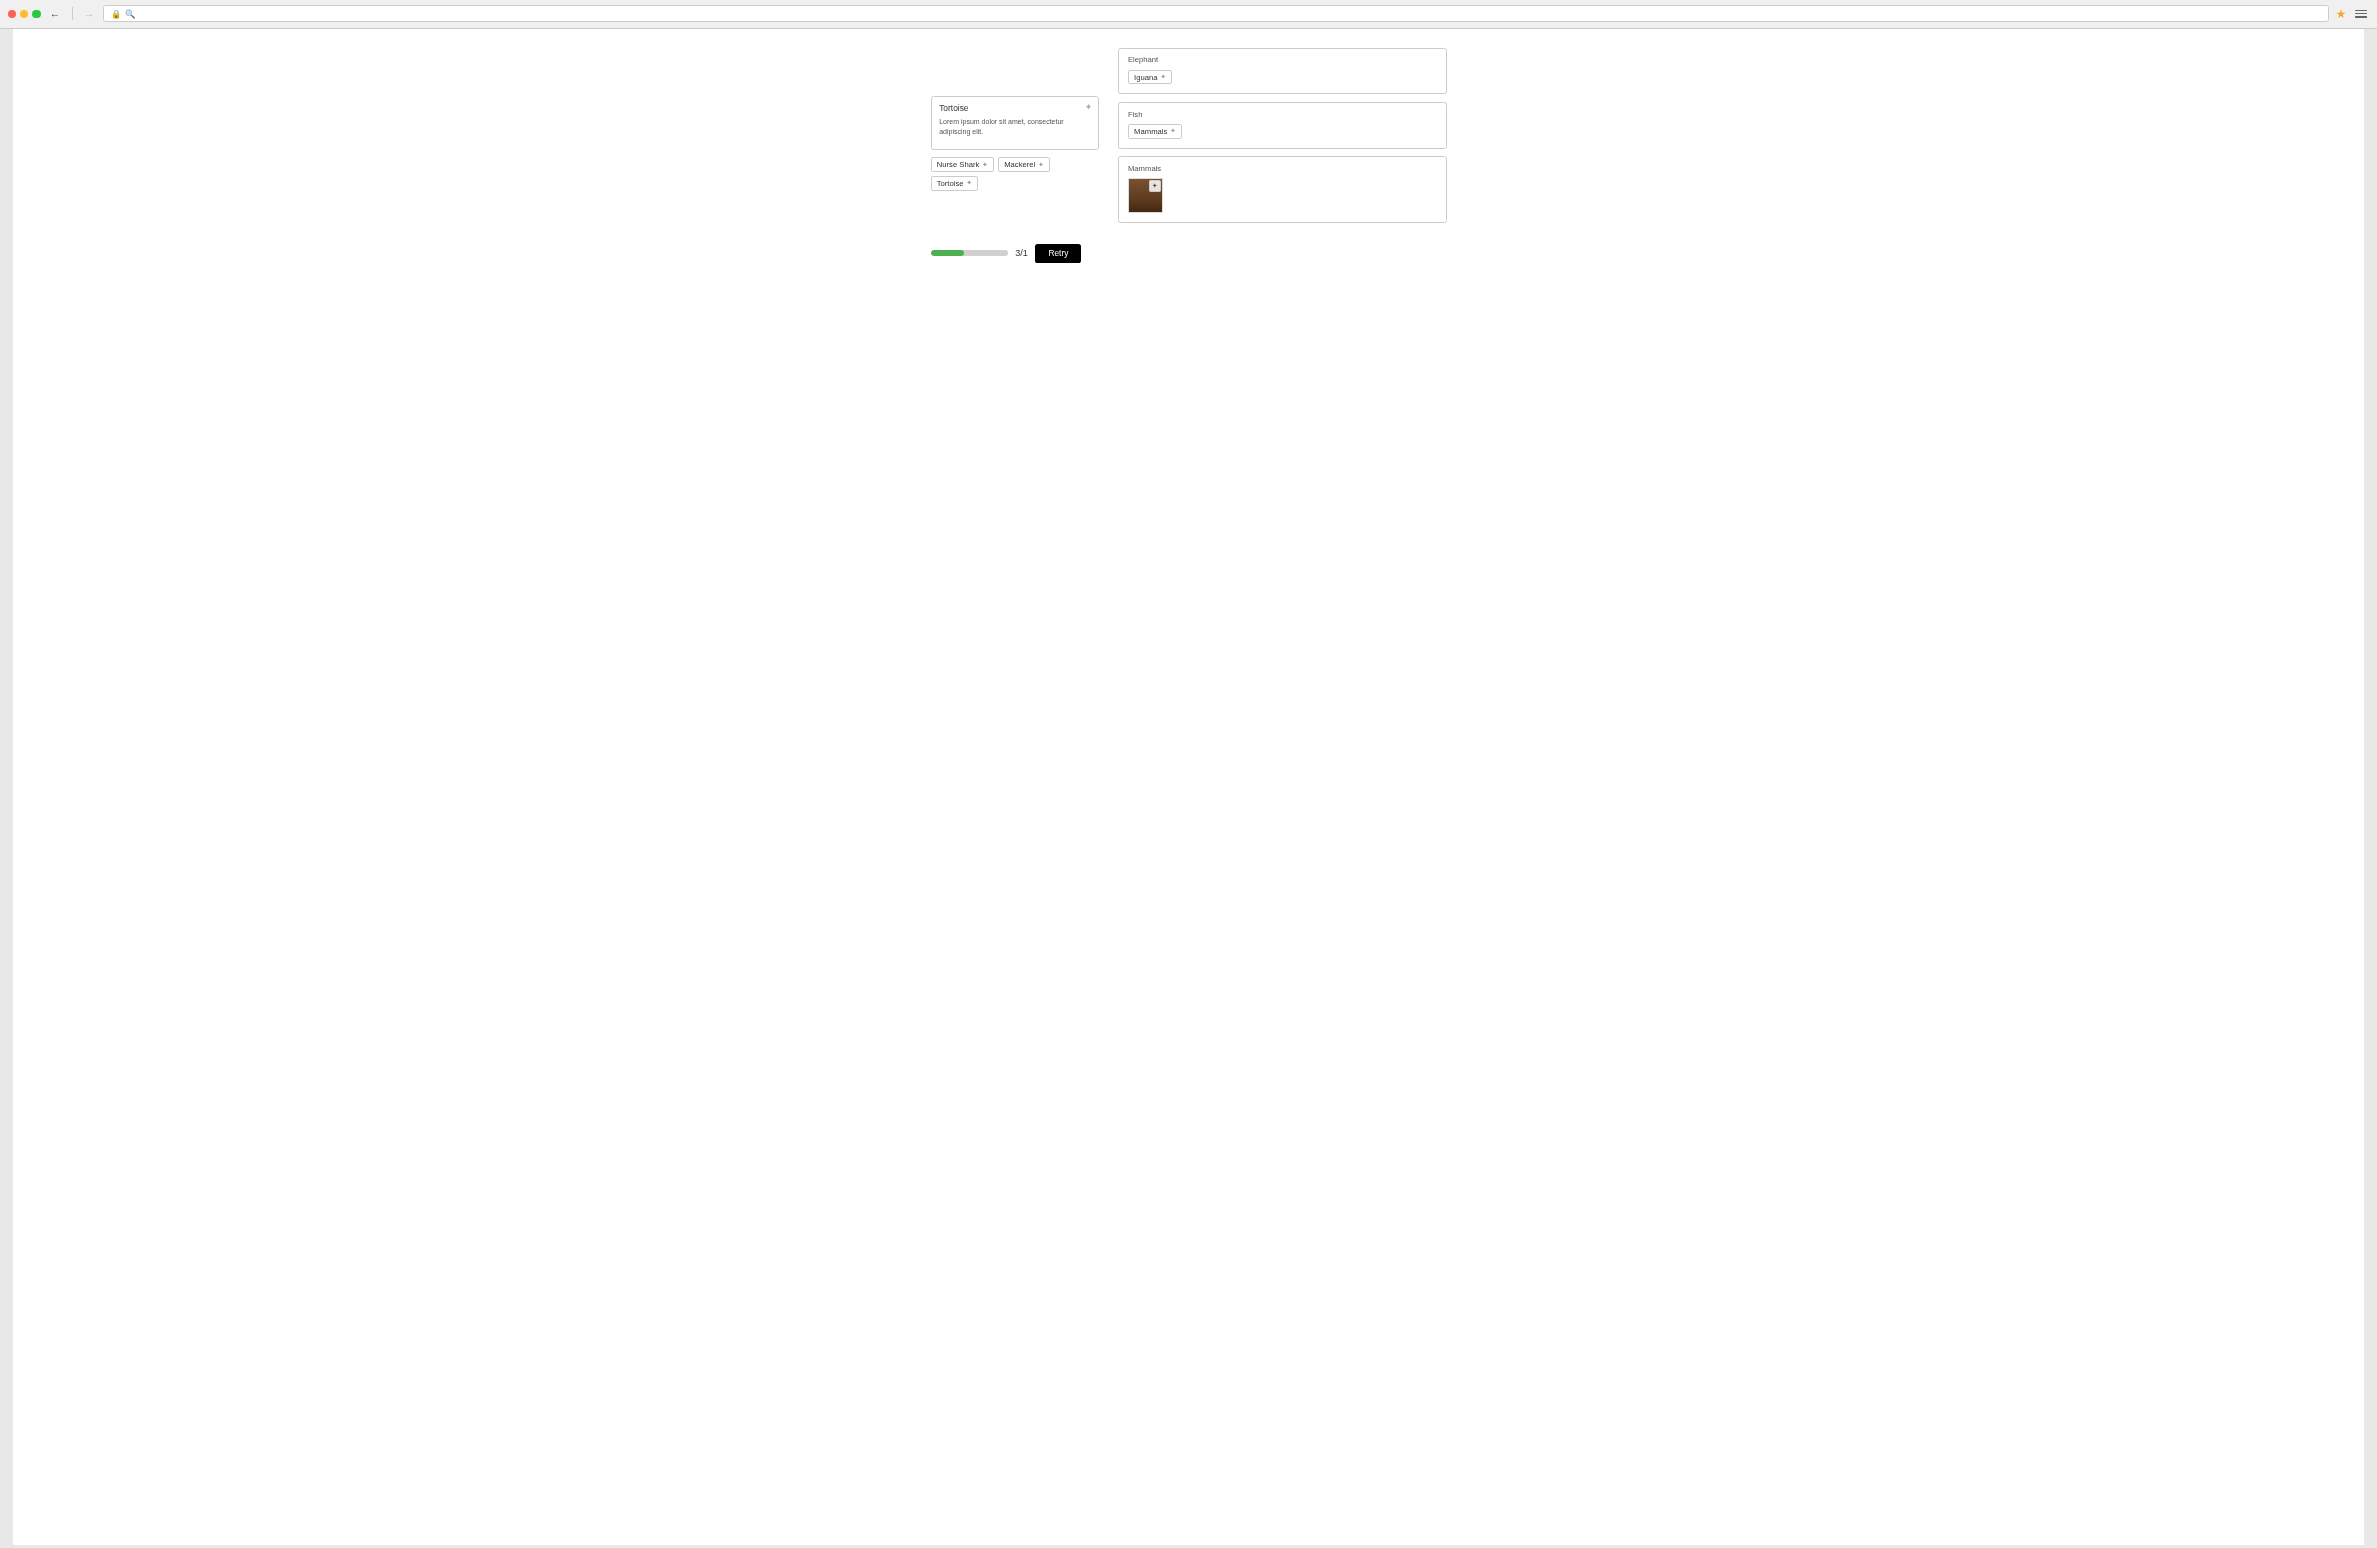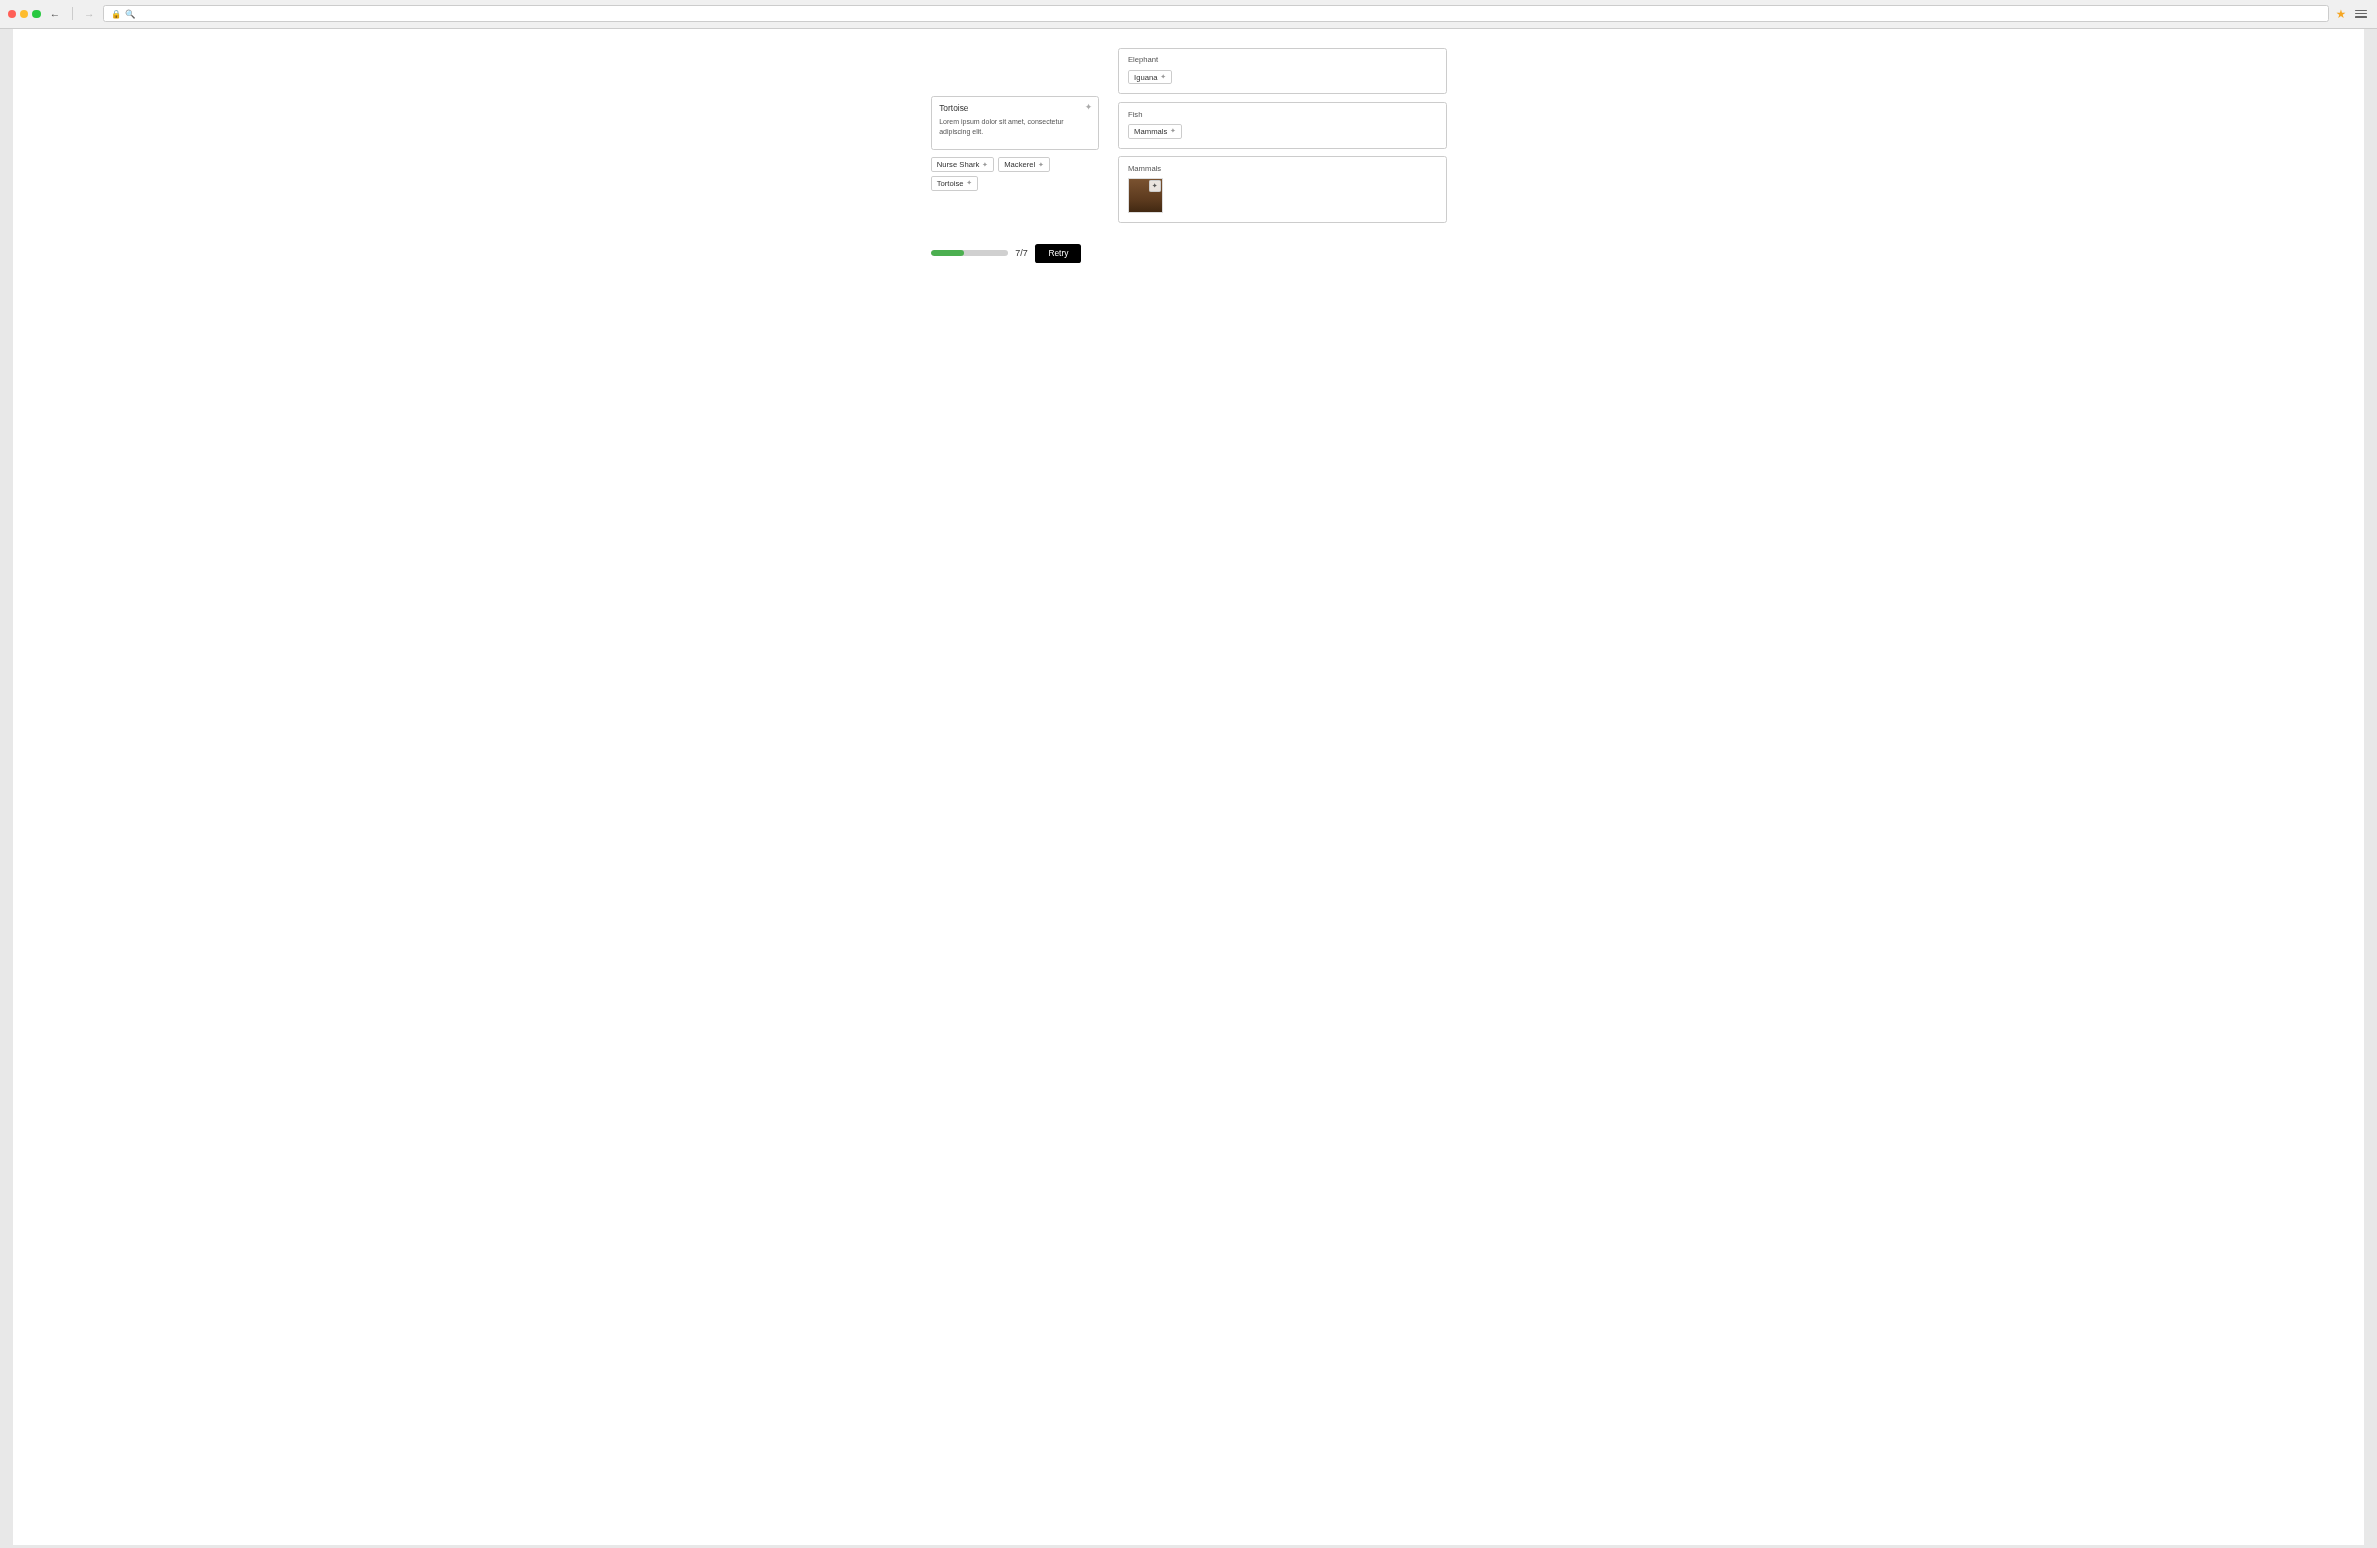--- a/index.html
+++ b/index.html
@@ -367,18 +367,18 @@
         </div>
       </div>
 
     </div>
   </div>
 
   <div class="progress-area">
     <div class="progress-bar-bg">
       <div class="progress-bar-fill" style="width: 43%"></div>
     </div>
-    <span class="progress-text">7/7</span>
+    <span class="progress-text">3/1</span>
     <button class="retry-btn">Retry</button>
   </div>
 
 </div>
 
 
 </body></html>

